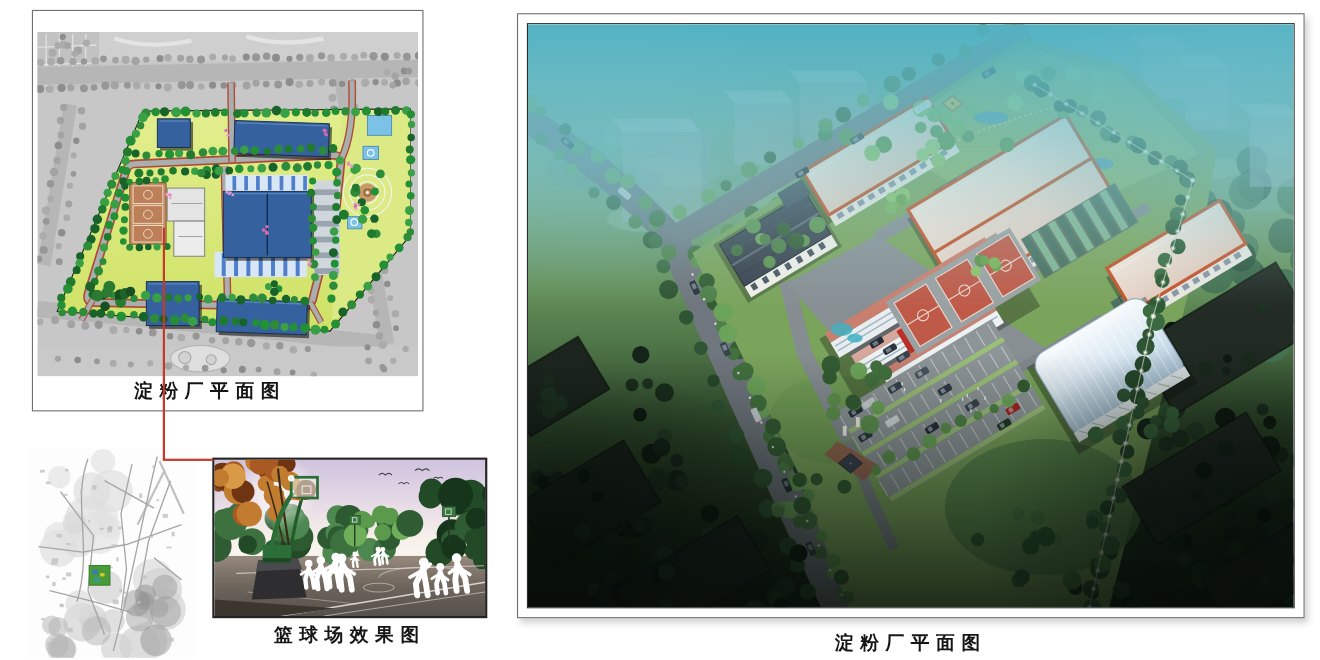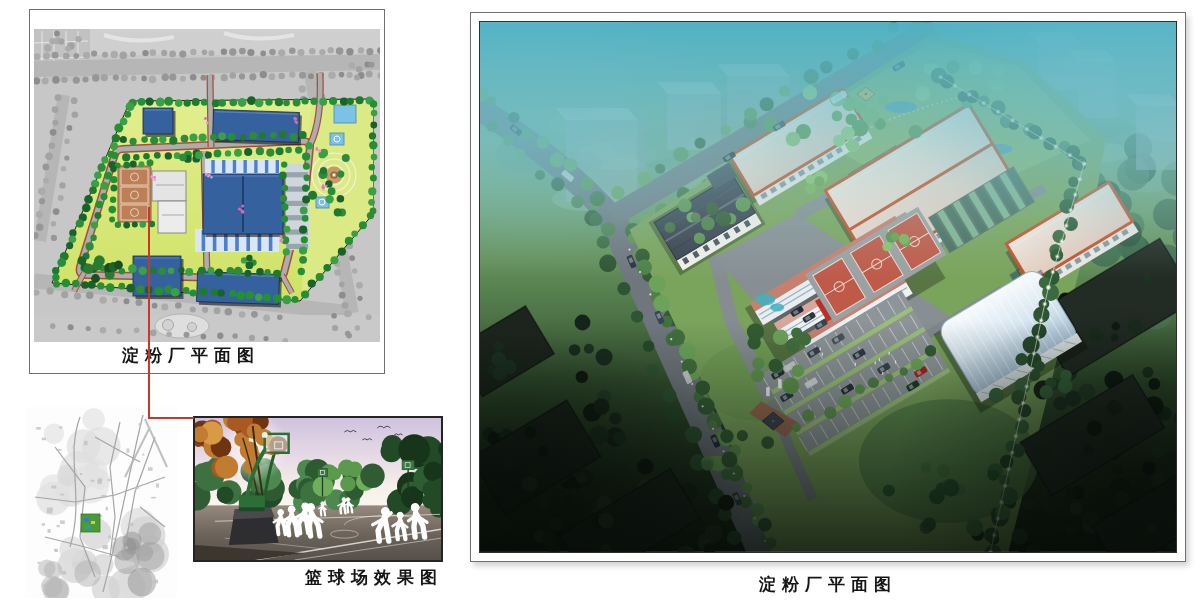--- a/index.html
+++ b/index.html
@@ -9,21 +9,21 @@
   .caption{position:absolute;text-align:center;font-weight:bold;font-size:17px;
            letter-spacing:6px;color:var(--caption-color,#151515);white-space:nowrap;}
   #plan-panel{left:29px;top:9px;width:356px;height:365px;border:1px solid #6f6f6f;
               background:#ffffff;box-sizing:border-box;}
   #plan-svg{position:absolute;left:4px;top:19px;width:346px;height:313px;}
   #plan-caption{left:29px;top:345px;width:324px;height:22px;line-height:22px;}
   #map-svg{left:25px;top:407px;width:152px;height:191px;}
   #photo-frame{left:193px;top:416px;width:250px;height:146px;border:2px solid #242424;
                box-sizing:border-box;background:#fff;}
   #court-svg{width:100%;height:100%;display:block;}
-  #photo-caption{left:193px;top:566px;width:250px;text-align:right;}
+  #photo-caption{left:193px;top:566px;width:250px;}
   #aerial-panel{left:470px;top:12px;width:716px;height:550px;border:1px solid #707070;
                 background:#ffffff;box-sizing:border-box;padding:8px;
                 box-shadow:3px 4px 6px rgba(0,0,0,0.18);}
   #aerial-inner{width:698px;height:532px;border:1px solid #2e2e2e;box-sizing:border-box;overflow:hidden;}
   #aerial-svg{width:696px;height:530px;display:block;}
   #aerial-caption{left:470px;top:573px;width:716px;}
   .conn{position:absolute;background:var(--connector-color,#c5382a);z-index:9;}
   #conn-v{left:148px;top:207px;width:1.5px;height:211px;}
   #conn-h{left:148px;top:417px;width:46px;height:1.5px;}
 </style>

